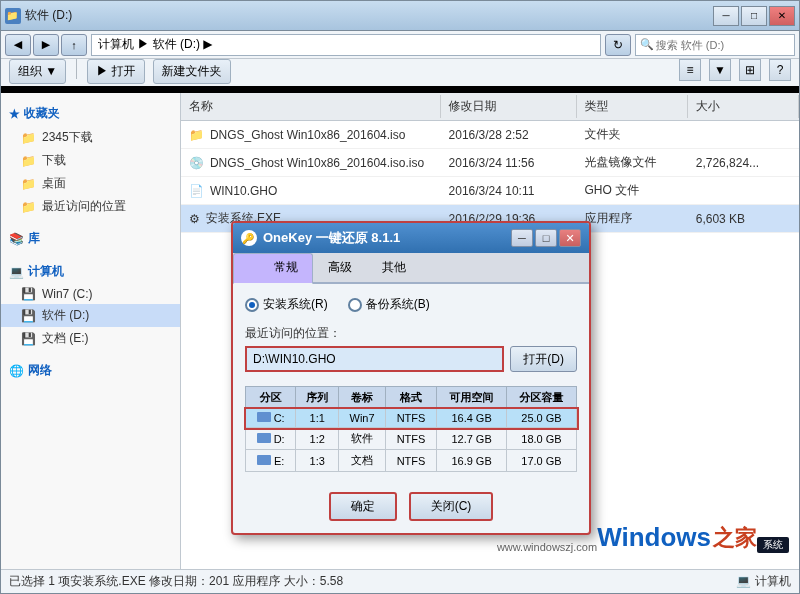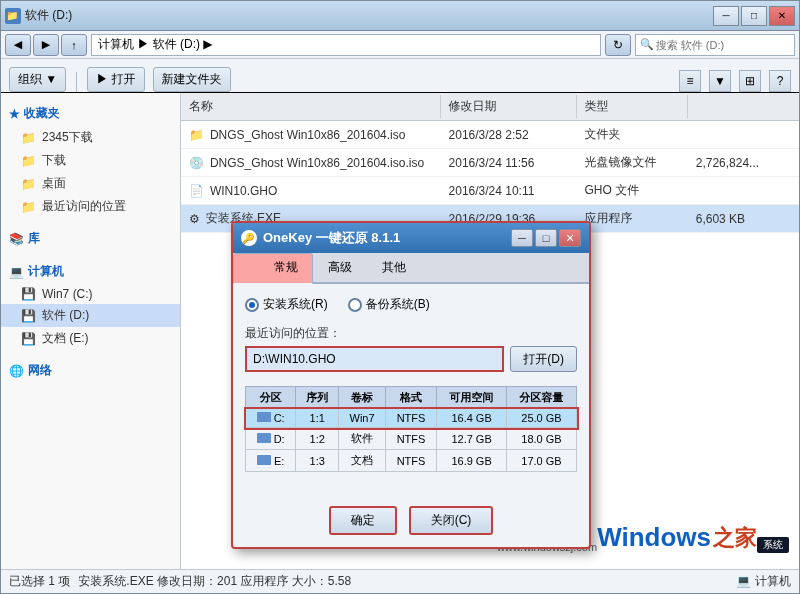--- a/index.html
+++ b/index.html
@@ -19,21 +19,21 @@
     
     .address-bar { height: 28px; background: #f0f4f8; border-bottom: 1px solid #c0c8d0; display: flex; align-items: center; padding: 2px 4px; gap: 4px; }
     .addr-nav { display: flex; gap: 2px; }
     .nav-btn { width: 26px; height: 22px; background: linear-gradient(to bottom, #dce8f4, #b8cee4); border: 1px solid #8090a8; border-radius: 3px; cursor: pointer; display: flex; align-items: center; justify-content: center; font-size: 11px; }
     .addr-path { flex: 1; height: 22px; border: 1px solid #a0b0c0; background: white; display: flex; align-items: center; padding: 0 6px; font-size: 12px; gap: 4px; }
     .addr-refresh { width: 26px; height: 22px; background: linear-gradient(to bottom, #dce8f4, #b8cee4); border: 1px solid #8090a8; border-radius: 3px; cursor: pointer; display: flex; align-items: center; justify-content: center; }
     .search-box { width: 160px; height: 22px; border: 1px solid #a0b0c0; background: white; display: flex; align-items: center; padding: 0 4px; gap: 2px; }
     .search-box input { border: none; outline: none; flex: 1; font-size: 11px; color: #888; background: transparent; }
 
     
-    .toolbar { height: 34px; background: #f0f4f8; border-bottom: 1px solid #000000; display: flex; align-items: flex-end; padding: 0 8px; gap: 8px; }
+    .toolbar { height: 34px; background: #f0f4f8; border-bottom: 7px solid #000000; display: flex; align-items: flex-start; padding: 0 8px; gap: 8px; }
     .toolbar-btn { display: flex; align-items: center; gap: 4px; padding: 3px 8px; background: linear-gradient(to bottom, #e8f0f8, #d0dce8); border: 1px solid #a0b0c0; border-radius: 3px; cursor: pointer; font-size: 12px; }
     .toolbar-sep { width: 1px; height: 20px; background: #b0b8c0; margin: 0 2px; }
     .view-btn { width: 22px; height: 22px; border: 1px solid #a0b0c0; background: linear-gradient(to bottom, #e8f0f8, #d0dce8); cursor: pointer; display: flex; align-items: center; justify-content: center; }
 
     
     .content-area { flex: 1; display: flex; overflow: hidden; }
 
     
     .sidebar { width: 180px; background: #f8f8f8; border-right: 1px solid #c0c8d0; padding: 8px 0; overflow-y: auto; flex-shrink: 0; }
     .sidebar-section { margin-bottom: 8px; }
@@ -45,53 +45,53 @@
     .file-area { flex: 1; display: flex; flex-direction: column; background: white; }
     .file-header { display: flex; padding: 2px 0; background: #e8ecf0; border-bottom: 1px solid #c0c8d0; }
     .file-col { padding: 3px 8px; font-size: 12px; color: #333; border-right: 1px solid #c8ccd0; cursor: pointer; }
     .file-list { flex: 1; overflow-y: auto; }
     .file-row { display: flex; align-items: center; padding: 3px 0; border-bottom: 1px solid #f0f0f0; cursor: pointer; min-height: 28px; }
     .file-row.selected { background: #cce0f8; }
     .file-cell { padding: 2px 8px; font-size: 12px; color: #333; overflow: hidden; text-overflow: ellipsis; white-space: nowrap; }
 
     
     .status-bar { height: 24px; background: #f0f4f8; border-top: 1px solid #c0c8d0; display: flex; align-items: center; padding: 0 8px; font-size: 12px; color: #333; justify-content: space-between; }
-    .status-left { display: flex; align-items: center; gap: 8px; }
+    .status-left { display: flex; align-items: center; gap: 0; }
 
     
     .watermark { position: absolute; bottom: 40px; right: 10px; display: flex; flex-direction: row; align-items: flex-end; font-size: 11px; color: #888; z-index: 5; }
 
     
     .dialog-overlay { position: absolute; top: 0; left: 0; width: 100%; height: 100%; z-index: 10; }
     .dialog { position: absolute; top: 220px; left: 230px; width: 360px; background: #f0f4f8; border: 2px solid #c04040; border-radius: 4px; box-shadow: 4px 4px 12px rgba(0,0,0,0.4); z-index: 20; }
     .dialog-title { background: linear-gradient(to bottom, #5090d0, #3070b0); height: 30px; display: flex; align-items: center; justify-content: space-between; padding: 0 8px; border-radius: 2px 2px 0 0; }
     .dialog-title-text { color: white; font-size: 13px; font-weight: bold; display: flex; align-items: center; gap: 6px; }
     .dialog-title-icon { width: 16px; height: 16px; background: white; border-radius: 50%; display: flex; align-items: center; justify-content: center; color: #3070b0; font-size: 10px; font-weight: bold; }
     .dialog-title-btns { display: flex; gap: 2px; }
     .dtb { width: 22px; height: 18px; background: linear-gradient(to bottom, #e0e8f4, #c0cce0); border: 1px solid #8090a8; border-radius: 2px; cursor: pointer; font-size: 11px; display: flex; align-items: center; justify-content: center; color: #333; }
     .dtb.close-red { background: linear-gradient(to bottom, #e88080, #c86060); color: white; }
 
     .dialog-tabs { display: flex; background: #d8dce4; border-bottom: 2px solid #a0b0c8; }
     .dialog-tab { padding: 5px 14px; font-size: 12px; cursor: pointer; border: 1px solid transparent; }
-    .dialog-tab.active { background: #fca5a5; border: 1px solid #a0b0c8; border-bottom: 1px solid #f0f4f8; margin-bottom: -2px; border-radius: 3px 3px 0 0; padding-left: 40px; }
+    .dialog-tab.active { background: #c4b5fd; border: 1px solid #a0b0c8; border-bottom: 1px solid #f0f4f8; margin-bottom: -2px; border-radius: 3px 3px 0 0; padding-left: 40px; }
 
     .dialog-body { padding: 12px; }
 
     .radio-group { display: flex; gap: 20px; margin-bottom: 12px; }
     .radio-item { display: flex; align-items: center; gap: 4px; font-size: 12px; cursor: pointer; }
     .radio-circle { width: 14px; height: 14px; border: 2px solid #6080a0; border-radius: 50%; background: white; display: flex; align-items: center; justify-content: center; }
     .radio-circle.checked::after { content: ''; width: 6px; height: 6px; background: #1060c0; border-radius: 50%; }
 
     .field-label { font-size: 12px; color: #333; margin-bottom: 4px; }
     .path-input-row { display: flex; gap: 6px; margin-bottom: 14px; }
     .path-input { flex: 1; height: 26px; border: 2px solid #c04040; background: #d8e8f8; padding: 0 6px; font-size: 12px; }
     .open-btn { padding: 3px 12px; background: linear-gradient(to bottom, #e8f0f8, #c8d8e8); border: 1px solid #8090a8; border-radius: 3px; cursor: pointer; font-size: 12px; white-space: nowrap; }
 
     
-    .partition-table { width: 100%; border-collapse: collapse; margin-bottom: 30px; }
+    .partition-table { width: 100%; border-collapse: collapse; margin-bottom: 16px; }
     .partition-table th { background: #c8d8ec; border: 1px solid #a0b0c0; padding: 3px 6px; font-size: 11px; text-align: center; font-weight: bold; }
     .partition-table td { border: 1px solid #c0c8d0; padding: 3px 6px; font-size: 11px; text-align: center; }
     .partition-table tr.highlighted td { background: #b8e0f8; }
     .partition-table tr.highlighted { outline: 2px solid #c04040; }
 
     .dialog-footer { display: flex; justify-content: center; gap: 12px; padding-top: 4px; }
     .footer-btn { padding: 4px 20px; background: linear-gradient(to bottom, #e8f0f8, #c8d8e8); border: 2px solid #c04040; border-radius: 3px; cursor: pointer; font-size: 12px; }
   </style>
 </head>
 <body>
@@ -231,20 +231,23 @@
     <div class="file-area">
       <div class="file-header">
         <div class="file-col" style="width:42%;">
           <span>名称</span>
         </div>
         <div class="file-col" style="width:22%;">
           <span>修改日期</span>
         </div>
         <div class="file-col" style="width:18%;font-family:Liberation Serif, serif;">
           <span>类型</span>
+        </div>
+        <div class="file-col" style="width:18%;">
+          <span>大小</span>
         </div>
       </div>
       <div class="file-list">
         <div class="file-row">
           <div class="file-cell" style="width:42%;display:flex;align-items:center;gap:6px;">
             <span>📁</span>
             <span>DNGS_Ghost Win10x86_201604.iso</span>
           </div>
           <div class="file-cell" style="width:22%;">2016/3/28 2:52</div>
           <div class="file-cell" style="width:18%;">文件夹</div>

